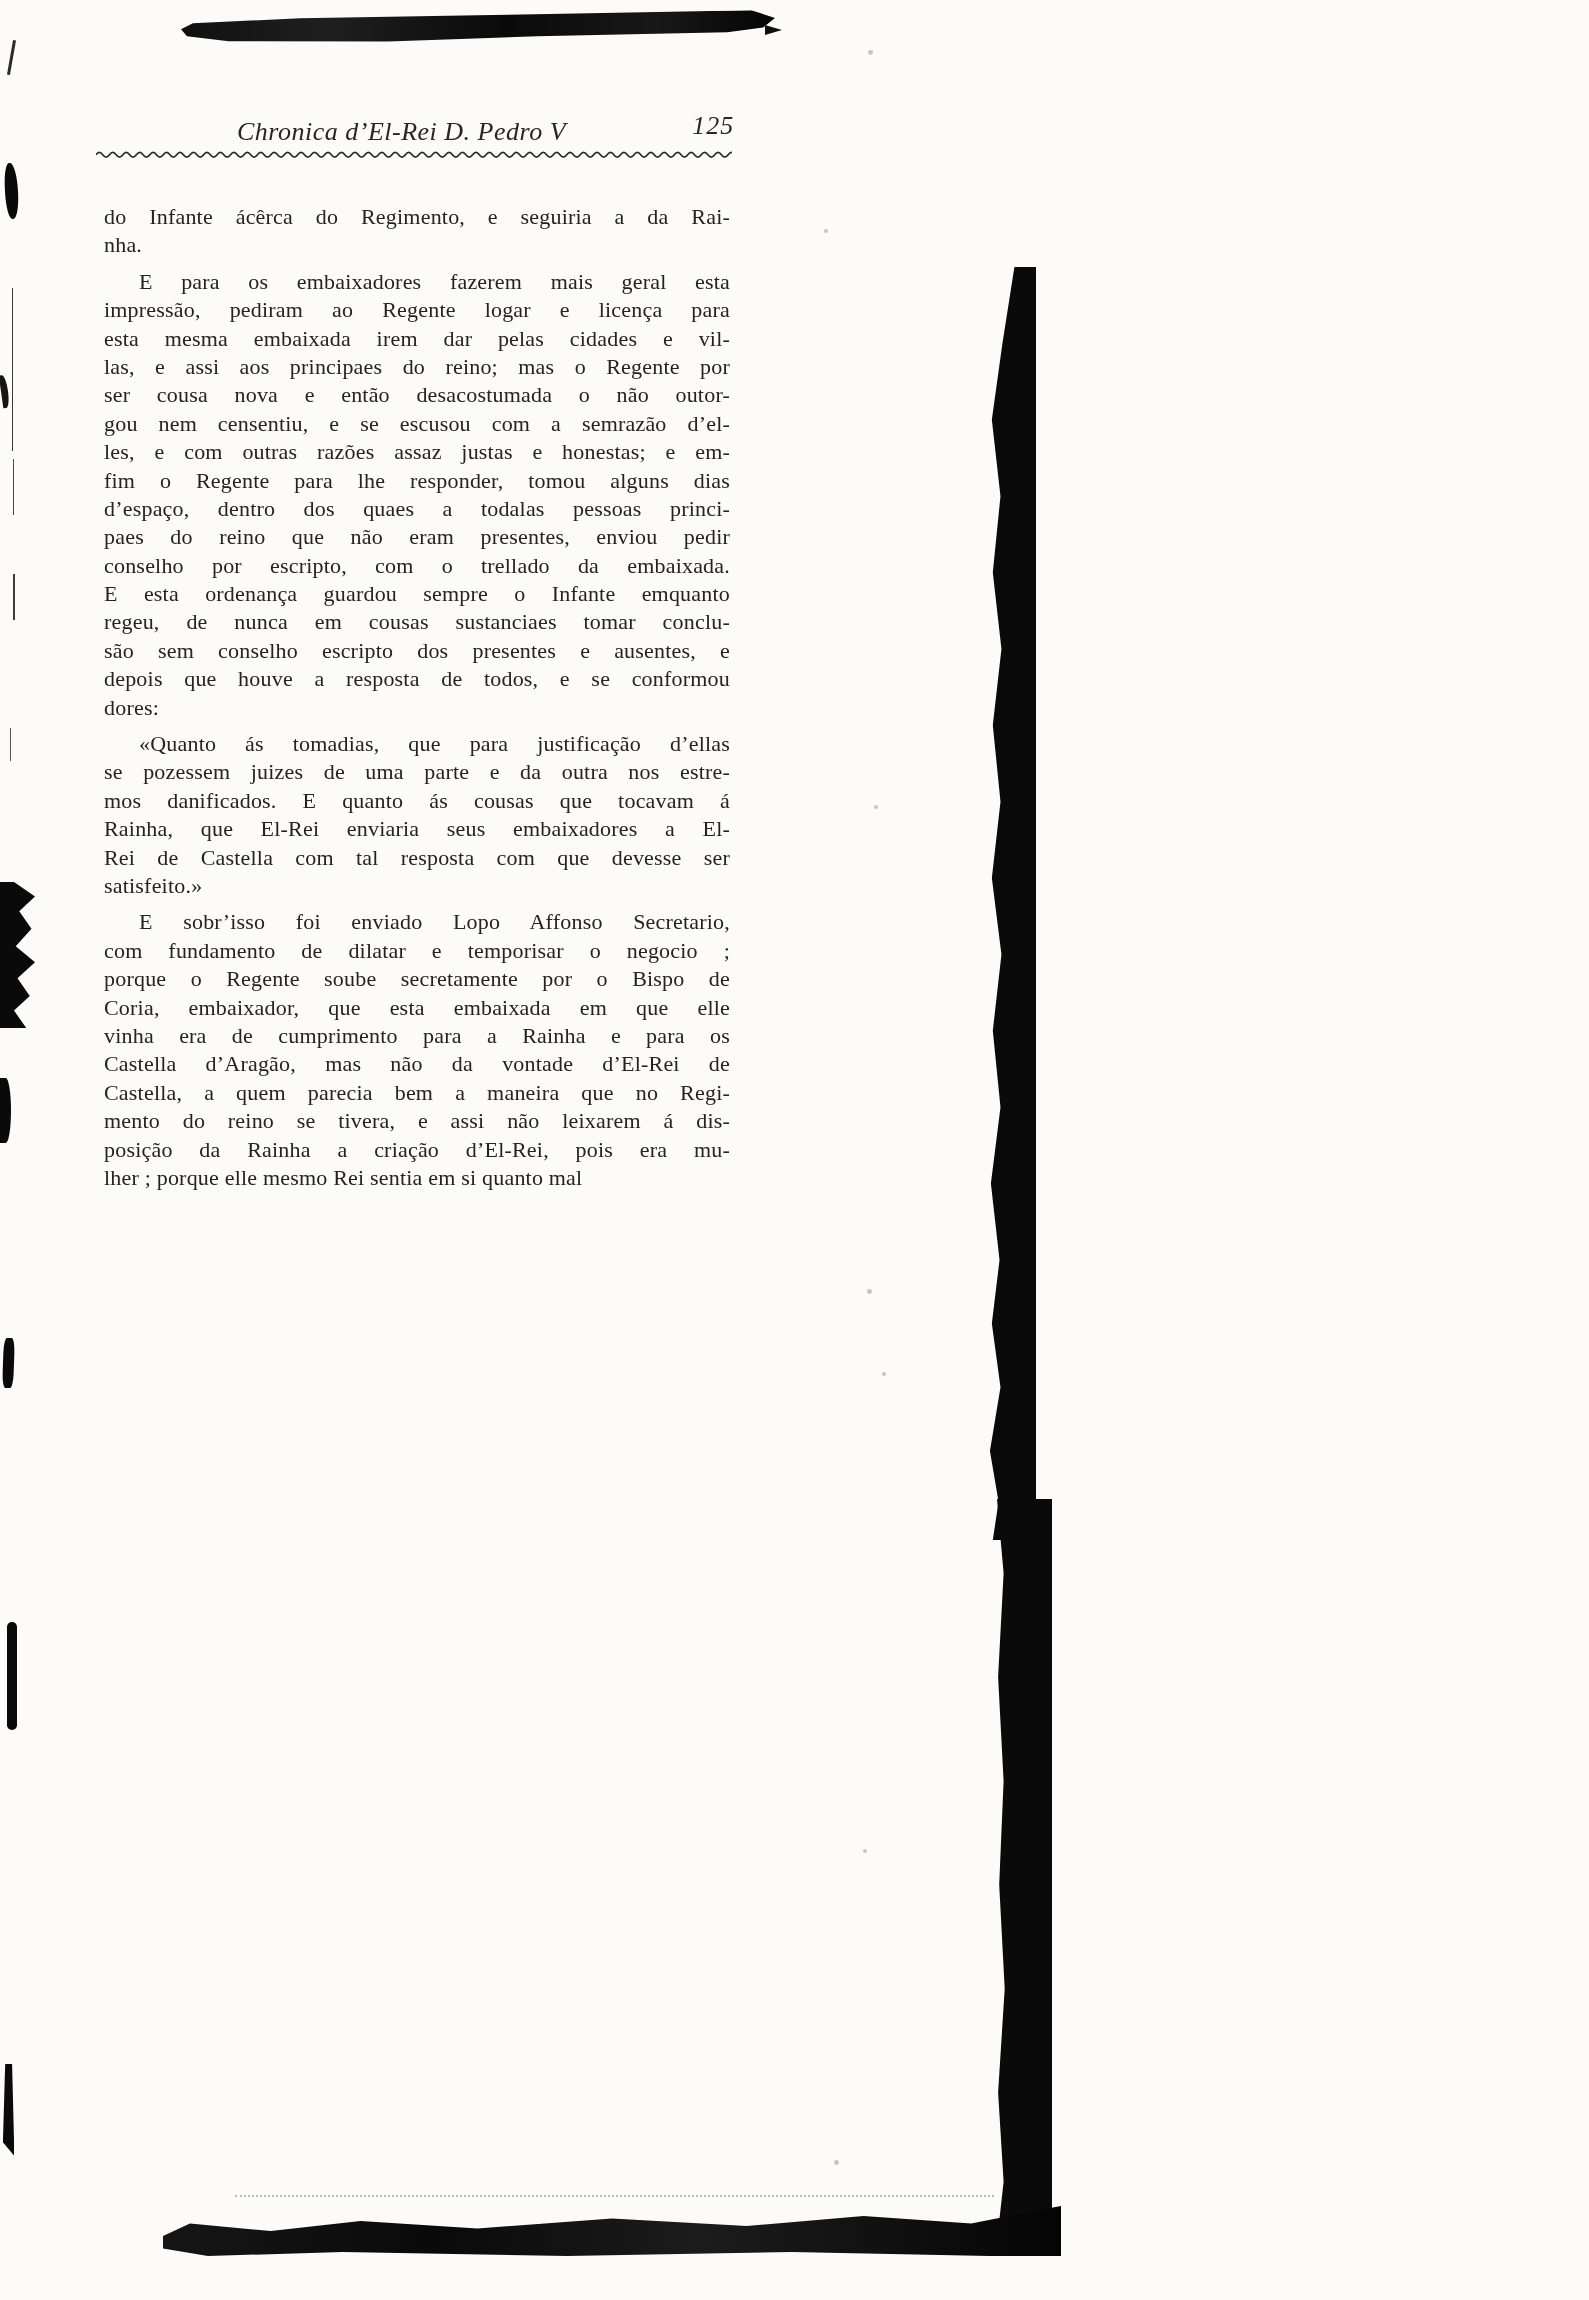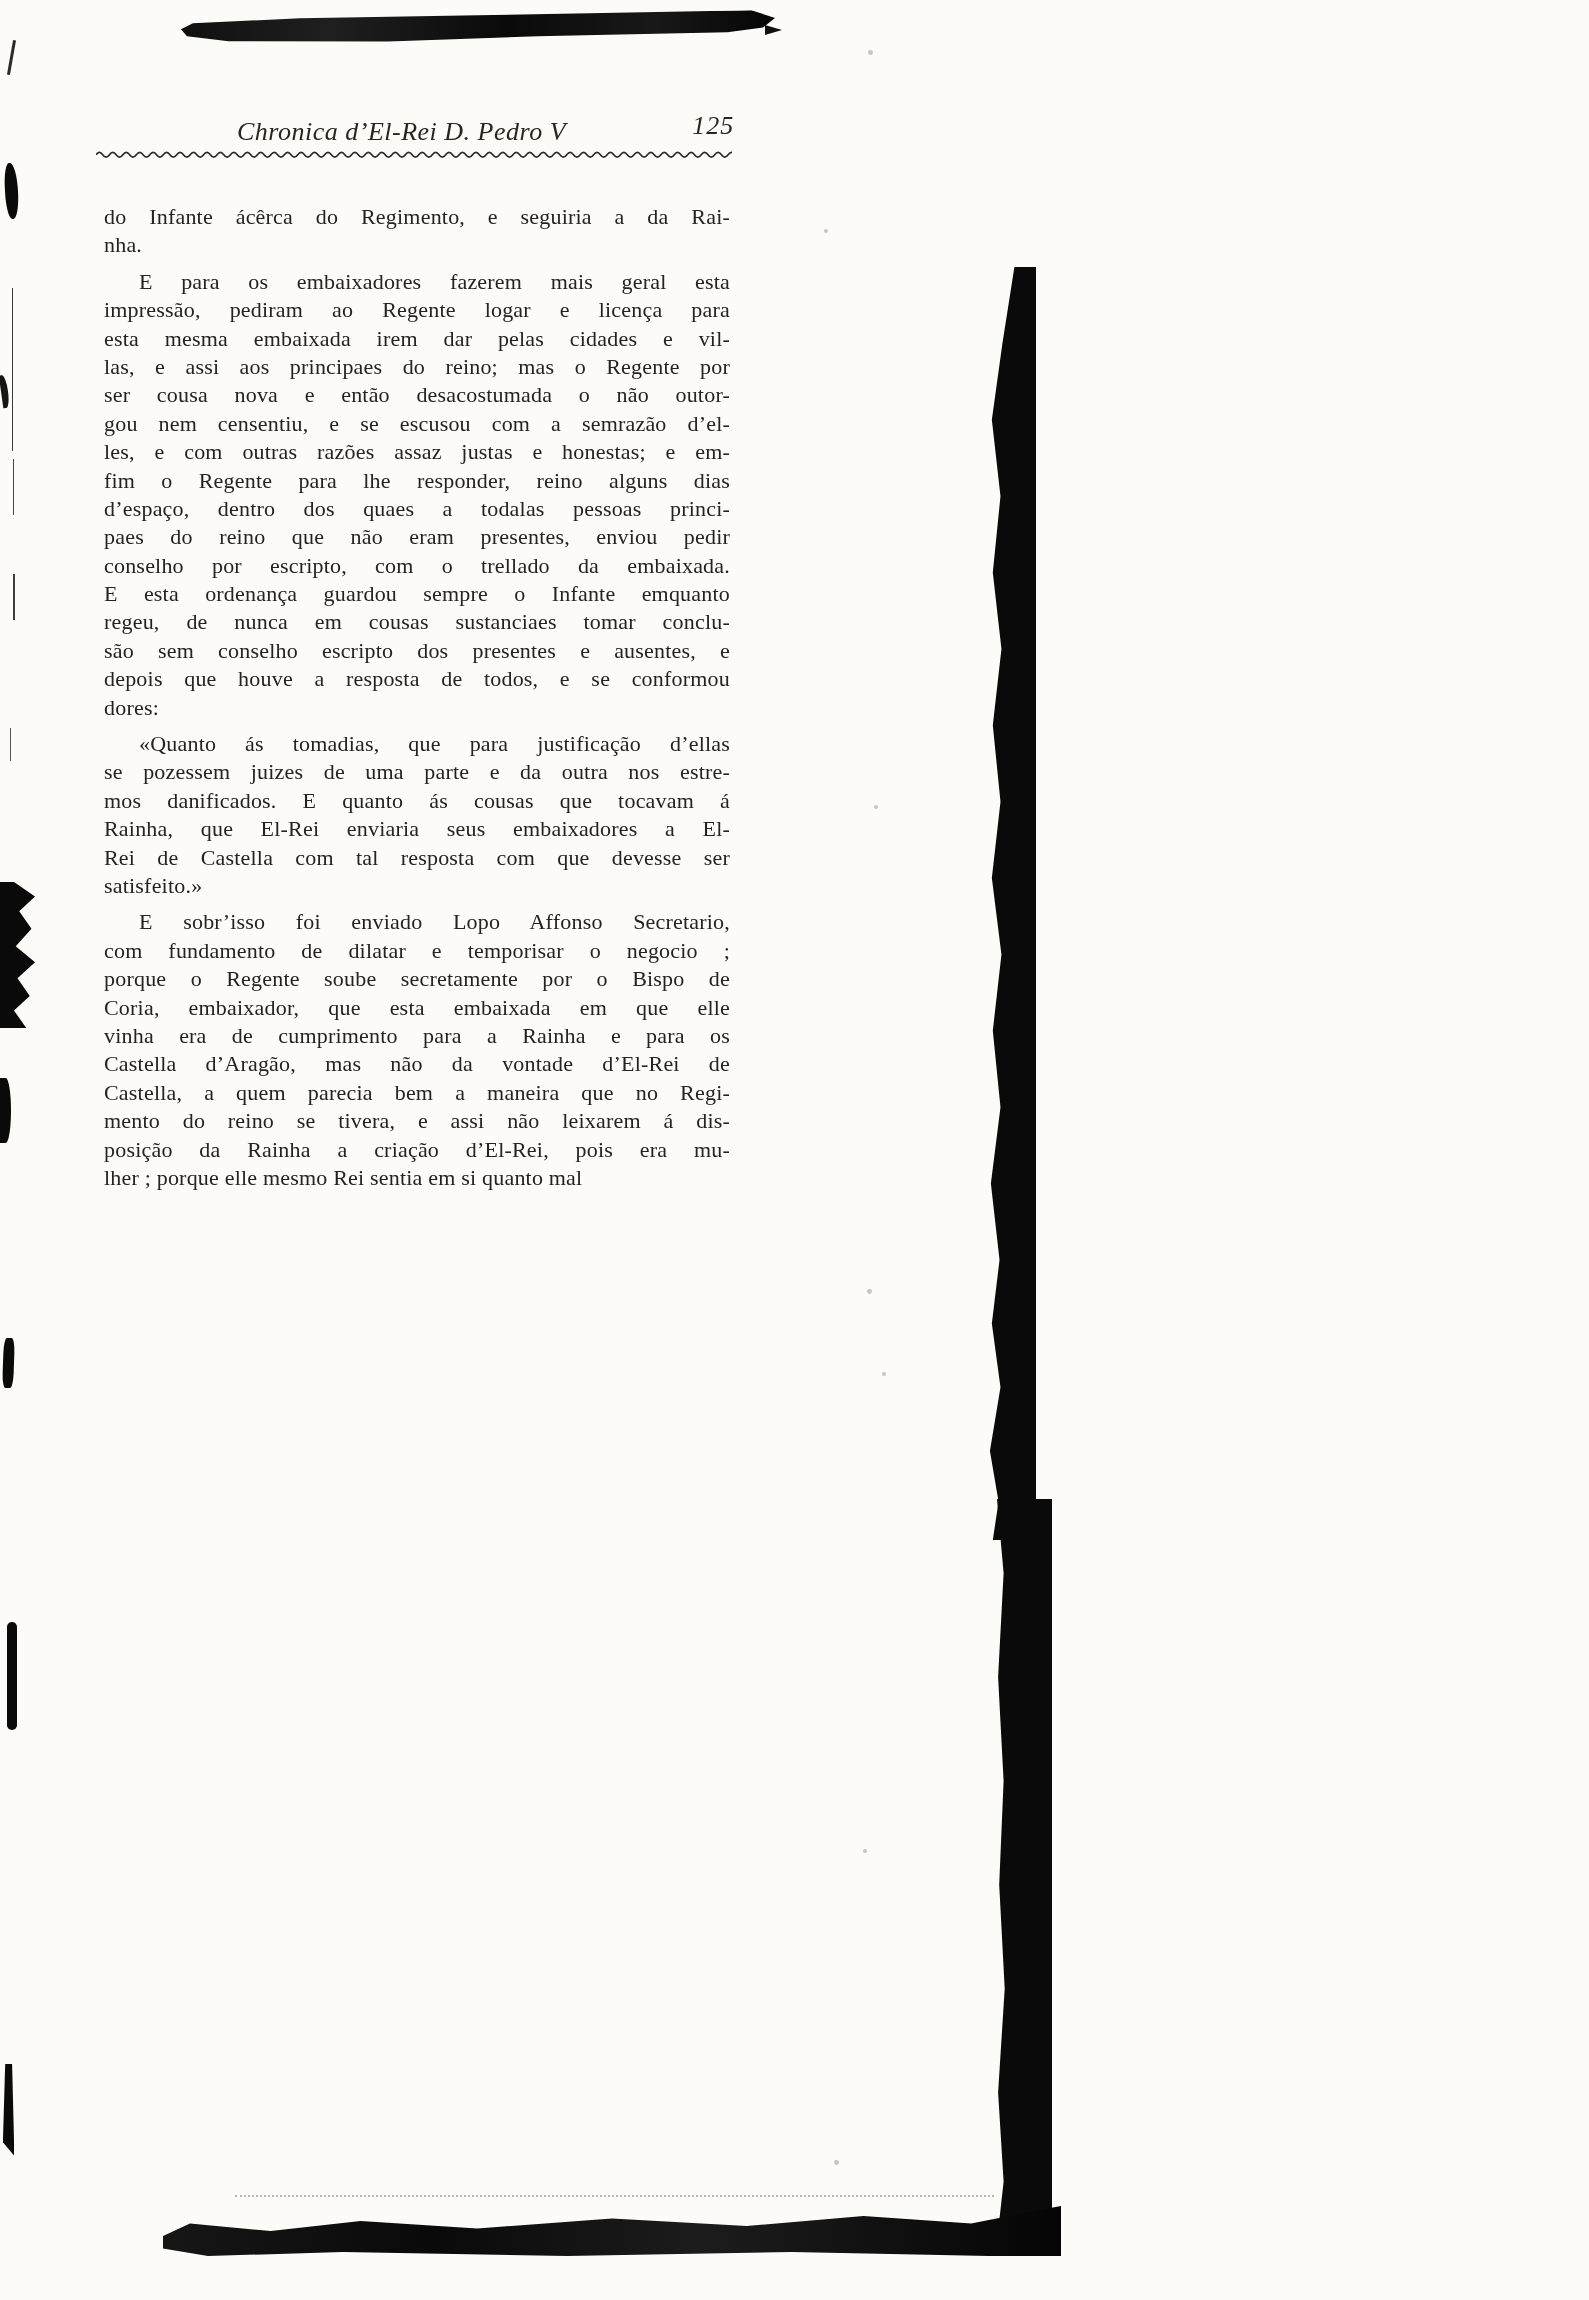--- a/index.html
+++ b/index.html
@@ -121,21 +121,21 @@
       <div class="line last">nha.</div>
     </div>
     <div class="paragraph">
       <div class="line indent">E para os embaixadores fazerem mais geral esta</div>
       <div class="line">impressão, pediram ao Regente logar e licença para</div>
       <div class="line">esta mesma embaixada irem dar pelas cidades e vil-</div>
       <div class="line">las, e assi aos principaes do reino; mas o Regente por</div>
       <div class="line">ser cousa nova e então desacostumada o não outor-</div>
       <div class="line">gou nem censentiu, e se escusou com a semrazão d’el-</div>
       <div class="line">les, e com outras razões assaz justas e honestas; e em-</div>
-      <div class="line">fim o Regente para lhe responder, reino alguns dias</div>
+      <div class="line">fim o Regente para lhe responder, tomou alguns dias</div>
       <div class="line">d’espaço, dentro dos quaes a todalas pessoas princi-</div>
       <div class="line">paes do reino que não eram presentes, enviou pedir</div>
       <div class="line">conselho por escripto, com o trellado da embaixada.</div>
       <div class="line">E esta ordenança guardou sempre o Infante emquanto</div>
       <div class="line">regeu, de nunca em cousas sustanciaes tomar conclu-</div>
       <div class="line">são sem conselho escripto dos presentes e ausentes, e</div>
       <div class="line">depois que houve a resposta de todos, e se conformou</div>
       <div class="line last">dores:</div>
     </div>
     <div class="paragraph">

